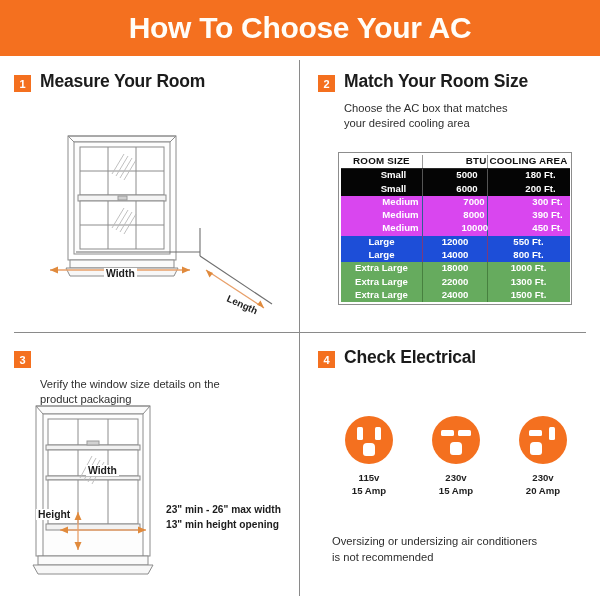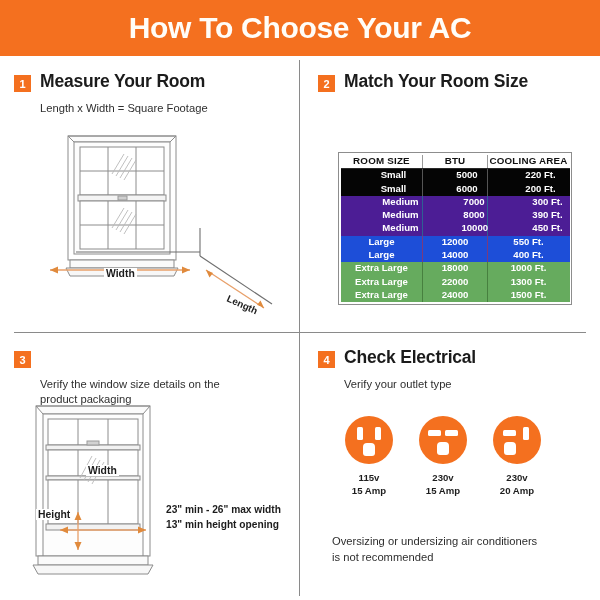--- a/index.html
+++ b/index.html
@@ -94,39 +94,39 @@
     white-space: nowrap;
   }
   table.ac-table th {
     color: #111111;
     background: #ffffff;
     font-size: 9.8px;
     letter-spacing: 0.2px;
     border-bottom: 1.4px solid #2a2a2a;
   }
   table.ac-table th.c0 { border-right: 1.3px solid #9a9a9a; }
-  table.ac-table th.c1 { border-right: 1.3px solid #9a9a9a; }
+  table.ac-table th.c1 { border-right: 1.3px solid #9a9a9a; text-align: right; }
   table.ac-table td.c0 { border-right: 1.3px solid #555555; }
   table.ac-table td.c1 { border-right: 1.3px solid #555555; }
   table.ac-table tr.g-small  td { background: #050505; color: #ffffff; padding-left: 24px; }
-  table.ac-table tr.g-medium td { background: #4c1d95; color: #ffffff; padding-left: 38px; }
+  table.ac-table tr.g-medium td { background: #d946ef; color: #ffffff; padding-left: 38px; }
   table.ac-table tr.g-large  td { background: #1d4ed8; color: #ffffff; }
   table.ac-table tr.g-xlarge td { background: #66ab5e; color: #ffffff; }
   table.ac-table tr.g-medium td.c0,
   table.ac-table tr.g-medium td.c1 { border-right-color: #2f5f94; }
   table.ac-table tr.g-large td.c0,
   table.ac-table tr.g-large td.c1 { border-right-color: #7b3a7d; }
   table.ac-table tr.g-xlarge td.c0,
   table.ac-table tr.g-xlarge td.c1 { border-right-color: #47803f; }
 
   
   .outlet-row {
     position: absolute; left: 14px; top: 68px;
     width: 248px;
-    display: flex; justify-content: flex-start;
+    display: flex; justify-content: space-between;
   }
   .outlet-cell { width: 74px; text-align: center; }
   .outlet-disc {
     width: 48px; height: 48px;
     margin: 0 auto;
     border-radius: 50%;
     background: #f4701f;
     position: relative;
   }
   .slot { position: absolute; background: #ffffff; }
@@ -180,21 +180,20 @@
   </div>
 
   <div class="div-v"></div>
   <div class="div-h"></div>
 
   <div class="quad" id="quad1">
     <div class="step-head">
       <div class="step-num">1</div>
       <div class="step-title">Measure Your Room</div>
     </div>
-    <div class="step-sub">Length x Width = Square Footage</div>
 
     <svg class="draw" id="win1" width="120" height="150" viewBox="0 0 120 150">
       <g fill="none" stroke="#8c8c8c" stroke-width="1">
 
         <polygon points="6,6 114,6 108,12 12,12" fill="#fbfbfb"></polygon>
         <rect x="6" y="6" width="108" height="124" fill="none"></rect>
         <rect x="12" y="12" width="96" height="112" fill="#fdfdfd"></rect>
 
         <rect x="18" y="17" width="84" height="48" fill="#ffffff"></rect>
         <line x1="46" y1="17" x2="46" y2="65"></line>
@@ -245,35 +244,36 @@
     </svg>
     <div class="lbl" id="lbl-width1">Width</div>
     <div class="lbl" id="lbl-length1">Length</div>
   </div>
 
   <div class="quad" id="quad2">
     <div class="step-head">
       <div class="step-num">2</div>
       <div class="step-title">Match Your Room Size</div>
     </div>
+    <div class="step-sub">Choose the AC box that matches<br>your desired cooling area</div>
 
     <div class="ac-table-wrap">
       <table class="ac-table">
         <thead>
           <tr>
             <th class="c0" style="width:36%">ROOM SIZE</th>
             <th class="c1" style="width:28%">BTU</th>
             <th class="c2" style="width:36%">COOLING AREA</th>
           </tr>
         </thead>
         <tbody>
             <tr class="g-small">
               <td class="c0">Small</td>
               <td class="c1">5000</td>
-              <td class="c2">220 Ft.</td>
+              <td class="c2">180 Ft.</td>
             </tr>
             <tr class="g-small">
               <td class="c0">Small</td>
               <td class="c1">6000</td>
               <td class="c2">200 Ft.</td>
             </tr>
             <tr class="g-medium">
               <td class="c0">Medium</td>
               <td class="c1">7000</td>
               <td class="c2">300 Ft.</td>
@@ -289,21 +289,21 @@
               <td class="c2">450 Ft.</td>
             </tr>
             <tr class="g-large">
               <td class="c0">Large</td>
               <td class="c1">12000</td>
               <td class="c2">550 Ft.</td>
             </tr>
             <tr class="g-large">
               <td class="c0">Large</td>
               <td class="c1">14000</td>
-              <td class="c2">400 Ft.</td>
+              <td class="c2">800 Ft.</td>
             </tr>
             <tr class="g-xlarge">
               <td class="c0">Extra Large</td>
               <td class="c1">18000</td>
               <td class="c2">1000 Ft.</td>
             </tr>
             <tr class="g-xlarge">
               <td class="c0">Extra Large</td>
               <td class="c1">22000</td>
               <td class="c2">1300 Ft.</td>
@@ -370,21 +370,20 @@
     <div class="lbl" id="lbl-width3">Width</div>
     <div class="lbl" id="lbl-height3">Height</div>
     <div class="dim-text">23" min - 26" max width<br>13" min height opening</div>
   </div>
 
   <div class="quad" id="quad4">
     <div class="step-head">
       <div class="step-num">4</div>
       <div class="step-title">Check Electrical</div>
     </div>
-    <div class="step-sub">Verify your outlet type</div>
 
     <div class="outlet-row" id="outlet-row">
         <div class="outlet-cell">
           <div class="outlet-disc">
             <div class="slot vert" style="left: 12px; top: 11px;"></div>
             <div class="slot vert" style="left: 30px; top: 11px;"></div>
             <div class="slot gnd" style="left: 18px; top: 27px;"></div>
           </div>
           <div class="outlet-label"><span>115v</span><br><span>15 Amp</span></div>
         </div>

